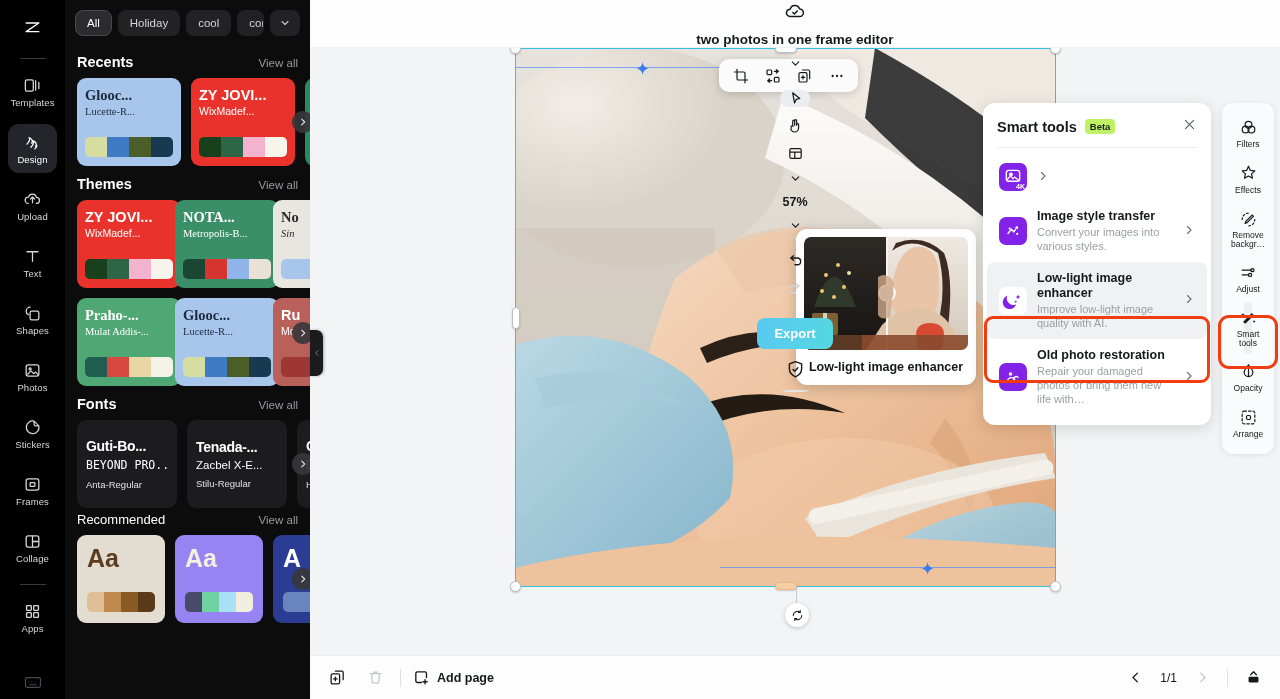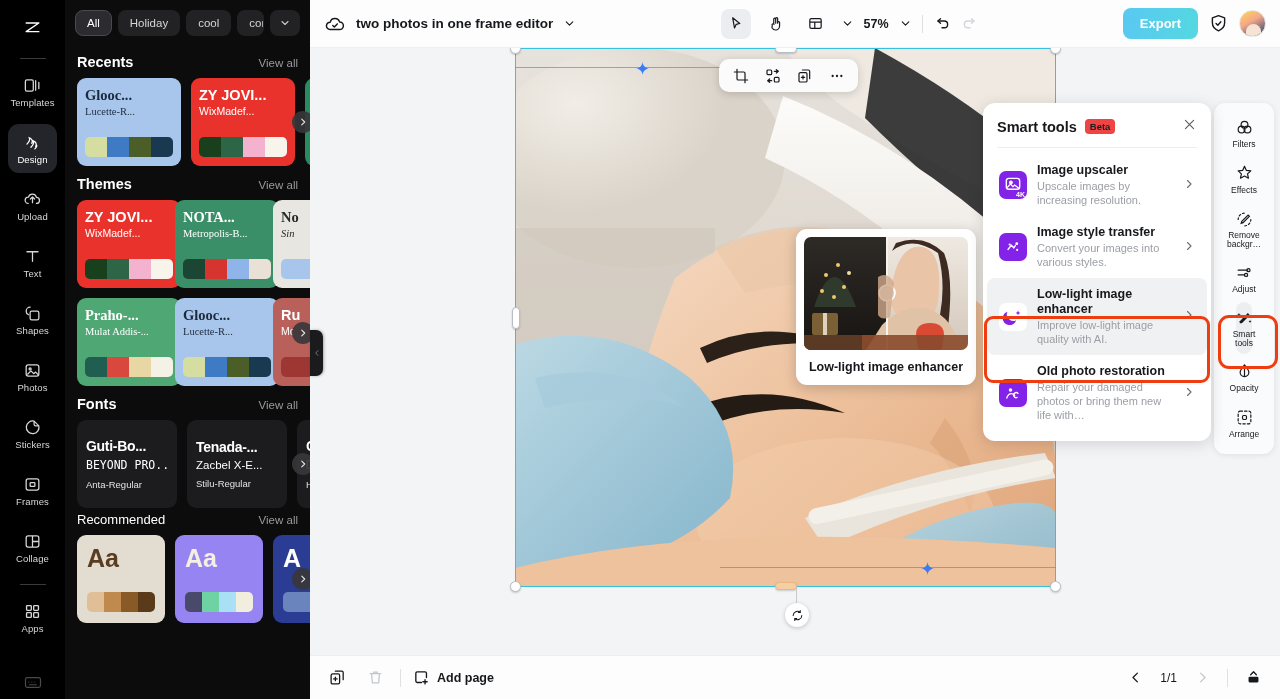--- a/index.html
+++ b/index.html
@@ -98,20 +98,21 @@
     box-shadow: 1px 0 3px rgba(0,0,0,.3);
   }
 
   
   #main { flex: 1; height: 699px; position: relative; background: #f3f4f6; }
 
   #topbar {
     height: 48px; background: #fdfdfd; display: flex; align-items: center;
     padding: 0 14px; gap: 10px; position: relative; z-index: 25;
     border-bottom: 1px solid #eef0f2;
+    flex-direction: column;
   }
   .tb-title { font-size: 13.5px; font-weight: bold; color: #16181c; }
   .tb-icon { display: flex; align-items: center; justify-content: center; cursor: pointer; color: #16181c; }
   .tb-btn {
     width: 30px; height: 30px; border-radius: 8px; display: flex;
     align-items: center; justify-content: center; cursor: pointer; color: #16181c;
   }
   .tb-btn.sel { background: #ebedf0; }
   .zoom-val { font-size: 12.5px; font-weight: bold; color: #16181c; }
   .vline { width: 1px; height: 18px; background: #dfe1e5; }
@@ -183,21 +184,21 @@
   #prevLabel { font-size: 12.5px; font-weight: bold; color: #16181c; text-align: center; padding: 10px 0 11px; }
 
   
   #smart {
     position: absolute; right: 69px; top: 55px; width: 228px;
     background: #fff; border-radius: 12px; box-shadow: 0 3px 16px rgba(0,0,0,.14);
     padding: 14px 0 10px; z-index: 18;
   }
   #smartHead { display: flex; align-items: center; padding: 0 14px 11px; }
   #smartTitle { font-size: 14.5px; font-weight: bold; color: #16181c; }
-  #beta { background: #ef4444; color: #1c1e22; font-size: 9.5px; border-radius: 4px;
+  #beta { background: #bef264; color: #1c1e22; font-size: 9.5px; border-radius: 4px;
           padding: 2px 5px; margin-left: 8px; font-weight: bold; }
   #smartClose { margin-left: auto; cursor: pointer; color: #5a5d63; }
   .smart-div { height: 1px; background: #eceef0; margin: 0 14px 6px; }
   .st-item {
     display: flex; align-items: center; gap: 10px; padding: 9px 12px; cursor: pointer;
     position: relative; border-radius: 8px; margin: 0 4px;
   }
   .st-item.hi { background: #f0f1f3; }
   .st-ico {
     width: 28px; height: 28px; border-radius: 7px; background: #8423e8; flex: none;
@@ -208,21 +209,21 @@
   .st-name { font-size: 12.5px; font-weight: bold; color: #16181c; line-height: 15px; }
   .st-desc { font-size: 11px; color: #9b9ea4; line-height: 14px; margin-top: 1px; }
   .st-chev { color: #6d7076; font-size: 13px; flex: none; }
   #hiRing {
     position: absolute; left: 1px; top: 213px; width: 226px; height: 67px;
     border: 3px solid #ef3d11; border-radius: 9px; pointer-events: none; z-index: 19;
   }
 
   
   #righttools {
-    position: absolute; right: 6px; top: 55px; width: 60px;
+    position: absolute; right: 6px; top: 55px; width: 52px;
     background: #fafbfc; border-radius: 11px; box-shadow: 0 1px 6px rgba(0,0,0,.09);
     padding: 7px 18px; z-index: 17;
   }
   .rt {
     height: 45px; display: flex; flex-direction: column; align-items: center;
     justify-content: center; gap: 2px; cursor: pointer; color: #16181c; margin: 1px 4px;
     border-radius: 8px;
   }
   .rt.sel { background: #edeef1; }
   .rt-label { font-size: 8.5px; line-height: 10px; text-align: center; color: #16181c; }
@@ -793,24 +794,20 @@
 
         <div class="st-item">
           <span class="st-ico">
             <svg width="20" height="20" viewBox="0 0 24 24" fill="none" stroke="#fff" stroke-width="1.7">
                 <rect x="4" y="4" width="16" height="13" rx="3" fill="#8423e8"></rect>
                 <circle cx="9.5" cy="9" r="1.5" fill="#fff"></circle>
                 <path d="M5 15l4-4 3 3 2-2 5 4" stroke="#fff" stroke-width="1.5" fill="none"></path>
               </svg>
             <span style="position:absolute;right:2px;bottom:1px;font-size:7px;font-weight:bold;color:#fff">4K</span>
           </span>
-          <span class="st-body">
-            <span class="st-name" style="display:block">Image upscaler</span>
-            <span class="st-desc" style="display:block">Upscale images by increasing resolution.</span>
-          </span>
           <span class="st-chev">
             <svg width="12" height="12" viewBox="0 0 24 24" fill="none" stroke="currentColor" stroke-width="2.3" stroke-linecap="round" stroke-linejoin="round">
                 <path d="M9 5l7 7-7 7"></path>
               </svg>
           </span>
         </div>
 
         <div class="st-item">
           <span class="st-ico">
             <svg width="20" height="20" viewBox="0 0 24 24" fill="none">

